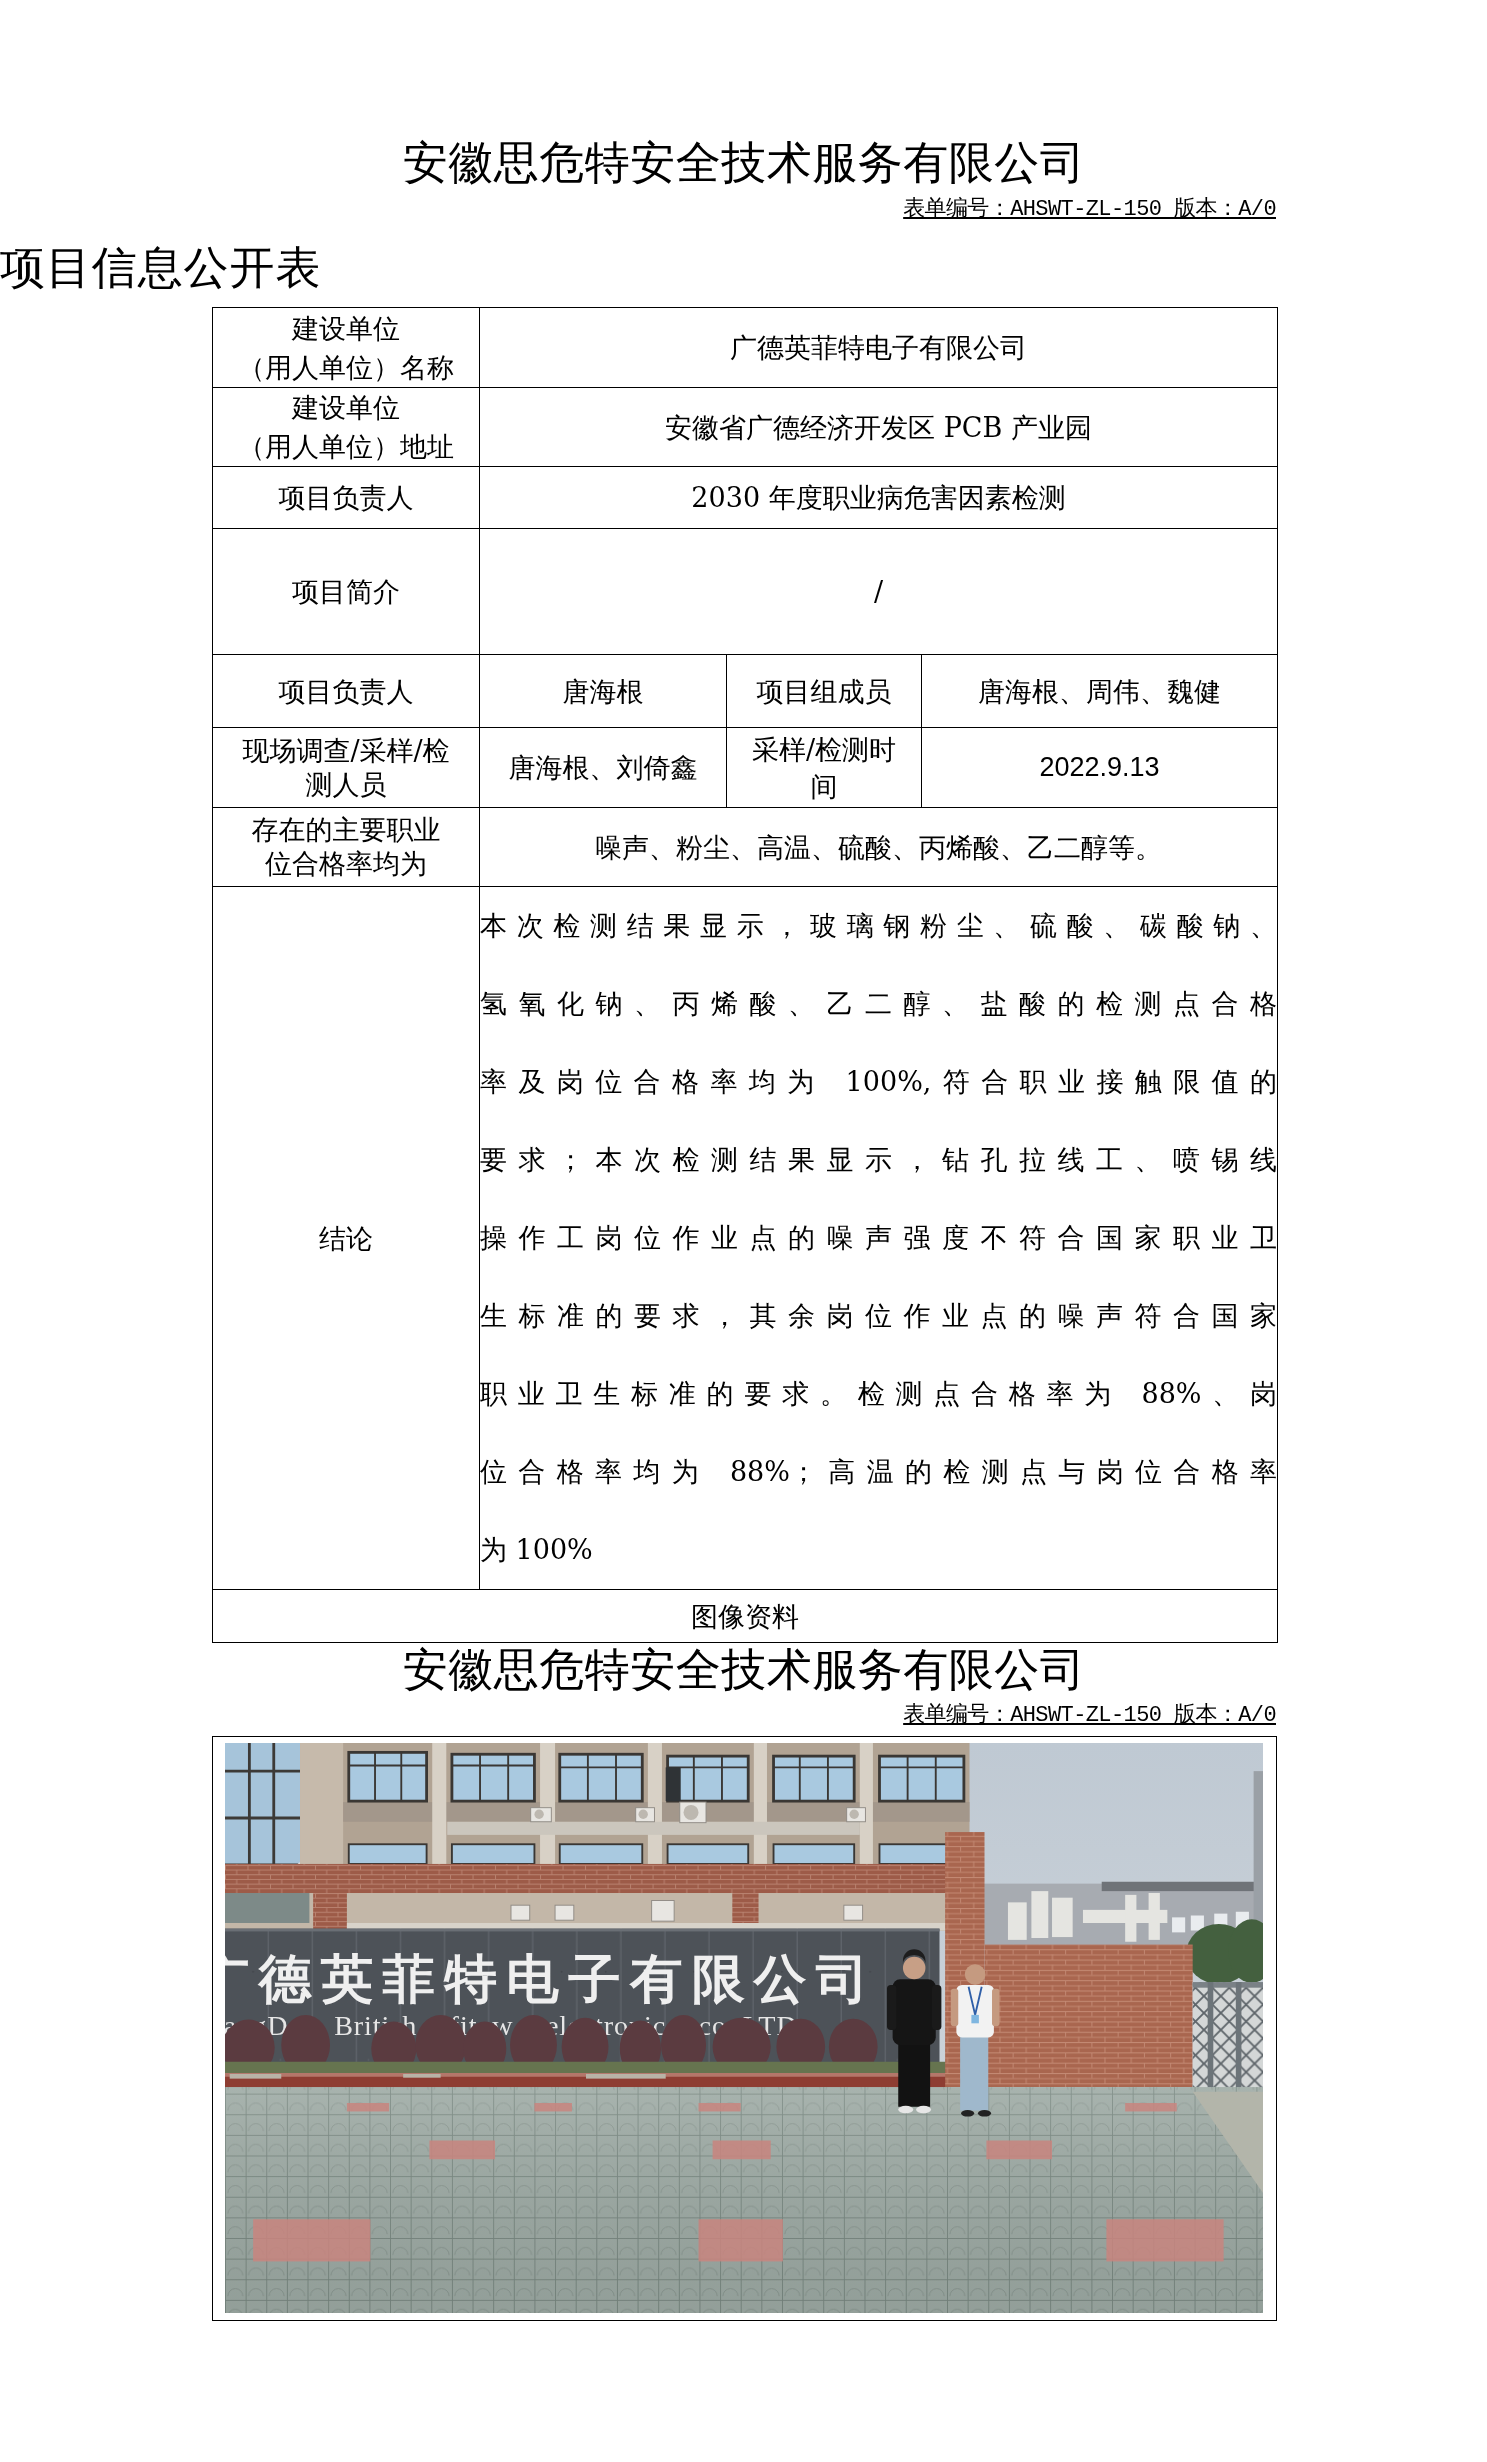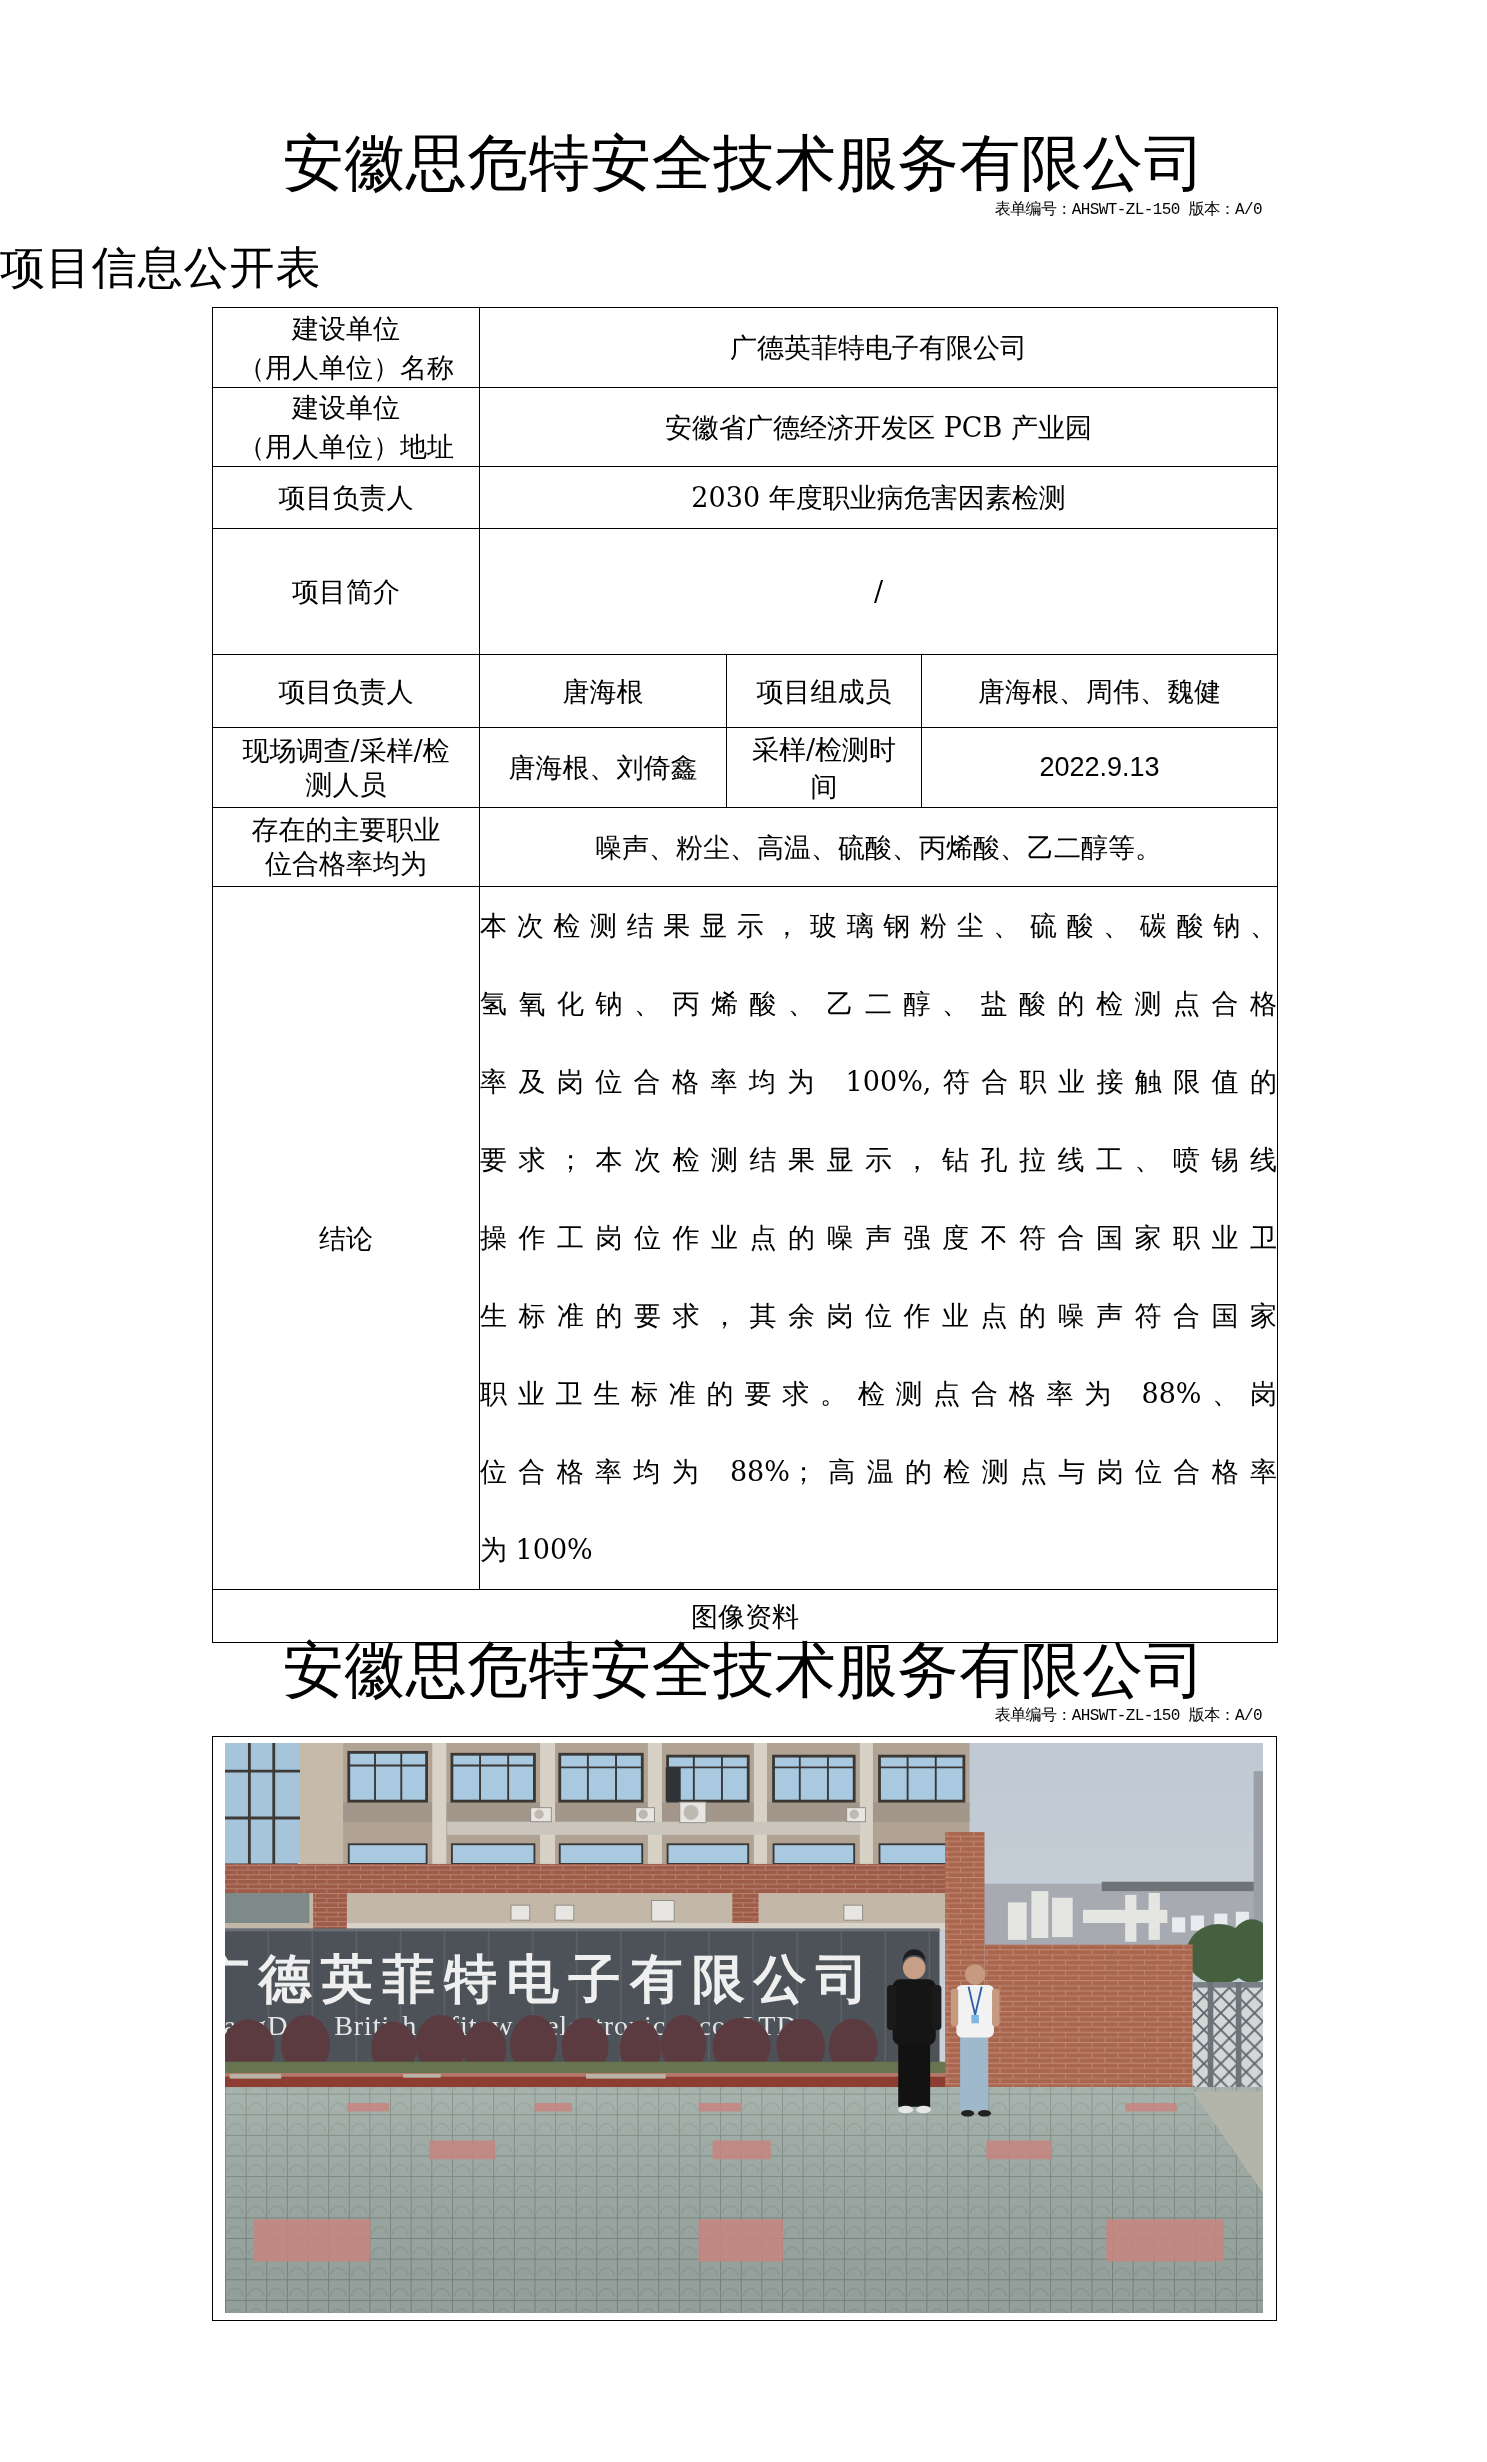--- a/index.html
+++ b/index.html
@@ -2,26 +2,26 @@
 <html style="font-size:15px"><head>
 <meta charset="utf-8">
 <style>
   html, body { margin:0; padding:0; background:#ffffff; }
   .page {
     position:relative; width:1488px; height:2462px; background:#ffffff; overflow:hidden;
     font-family:"DejaVu Serif","Liberation Serif",serif; color:#000;
   }
   .company-title {
     position:absolute; left:0; width:1488px; text-align:center;
-    font-size:61px; line-height:52px; white-space:nowrap; letter-spacing:0.5px;
+    font-size:45px; line-height:52px; white-space:nowrap; letter-spacing:0.5px;
   }
   .form-no {
-    position:absolute; right:226px; white-space:nowrap;
+    position:absolute; right:212px; white-space:nowrap;
     font-family:"Liberation Mono","DejaVu Sans Mono",monospace;
-    font-size:16px; line-height:28px; letter-spacing:-0.6px;
+    font-size:22px; line-height:28px; letter-spacing:-0.6px;text-decoration:underline;
   }
   .doc-title {
     position:absolute; left:0; width:1488px; text-align:left;
     font-size:45px; line-height:52px; letter-spacing:0.9px;
   }
   table.info {
     position:absolute; left:212px; top:307px; width:1066px;
     border-collapse:collapse; table-layout:fixed;
   }
   table.info td {

